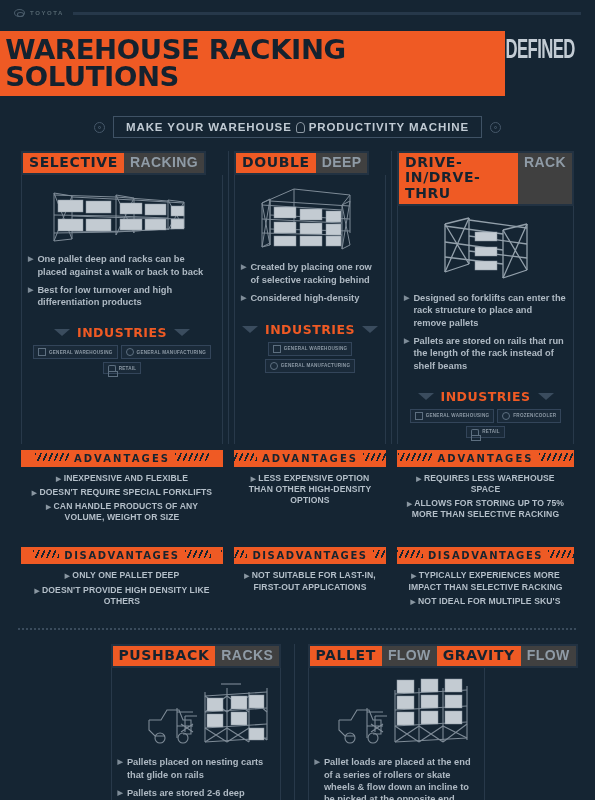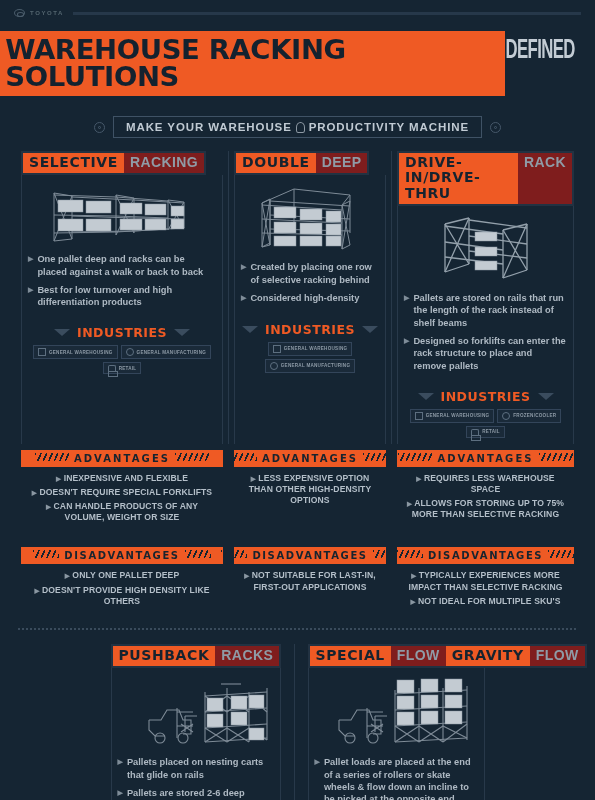--- a/index.html
+++ b/index.html
@@ -67,21 +67,21 @@
   .col.c2 { width:152px; }
   .col.c3 { width:177px; }
   .col.b1 { width:170px; }
   .col.b2 { width:177px; }
   .ct-o {
     background:#ef5a24; color:#16232f; font-weight:bold; font-size:14px;
     letter-spacing:0.6px; padding:2px 6px 3px 6px; line-height:1.1;
     font-family:"DejaVu Sans", sans-serif;
   }
   .ct-g {
-    background:#7f1d1d; color:#8f9ba6; font-weight:bold; font-size:14px;
+    background:#404040; color:#8f9ba6; font-weight:bold; font-size:14px;
     letter-spacing:0.4px; padding:2px 6px 3px 6px; line-height:1.1;
     font-family:"Liberation Sans", sans-serif;
   }
   .card-title-wrap { background:#223242; padding:2px; display:inline-flex; align-self:flex-start; }
 
   
   .card-body {
     border-left:1px solid #28394a; border-right:1px solid #28394a;
     padding:8px 6px 6px 6px; flex:1; display:flex; flex-direction:column;
   }
@@ -314,25 +314,25 @@
           <g fill="#c3cbd2" stroke="#8c98a3" stroke-width=".5">
             <rect x="44" y="18" width="22" height="9"></rect>
             <rect x="44" y="33" width="22" height="9"></rect>
             <rect x="44" y="47" width="22" height="9"></rect>
           </g>
         </svg>
       </div>
       <div class="bullets">
         <div class="bullet">
             <span class="tri">▶</span>
+            <span>Designed so forklifts can enter the rack structure to place and remove pallets</span>
+          </div>
+        <div class="bullet">
+            <span class="tri">▶</span>
             <span>Pallets are stored on rails that run the length of the rack instead of shelf beams</span>
-          </div>
-        <div class="bullet">
-            <span class="tri">▶</span>
-            <span>Designed so forklifts can enter the rack structure to place and remove pallets</span>
           </div>
       </div>
       <div class="industries">
         <div class="arr"></div>
         <div class="ind-label">INDUSTRIES</div>
         <div class="arr"></div>
       </div>
       <div class="badges">
         <div class="badge">
             <i class="bi"></i>
@@ -472,21 +472,21 @@
 
       </div>
 
     </div>
   </div>
 
   <div class="vdiv"></div>
 
   <div class="col b2">
     <div class="card-title-wrap">
-      <div class="ct-o">SPECIAL</div>
+      <div class="ct-o">PALLET</div>
       <div class="ct-g">FLOW</div>
       <div class="ct-o">GRAVITY</div>
       <div class="ct-g">FLOW</div>
     </div>
     <div class="card-body">
       <div class="illus">
         <svg width="155" height="72" viewBox="0 0 155 72">
           <g stroke="#7e8b97" stroke-width="1.1" fill="none">
             <path d="M20 44 L20 54 L26 60 L36 60 M20 44 L32 44 L38 34 L50 34 L54 44 L62 44 L62 58 L54 58"></path>
             <circle cx="31" cy="62" r="5"></circle>

